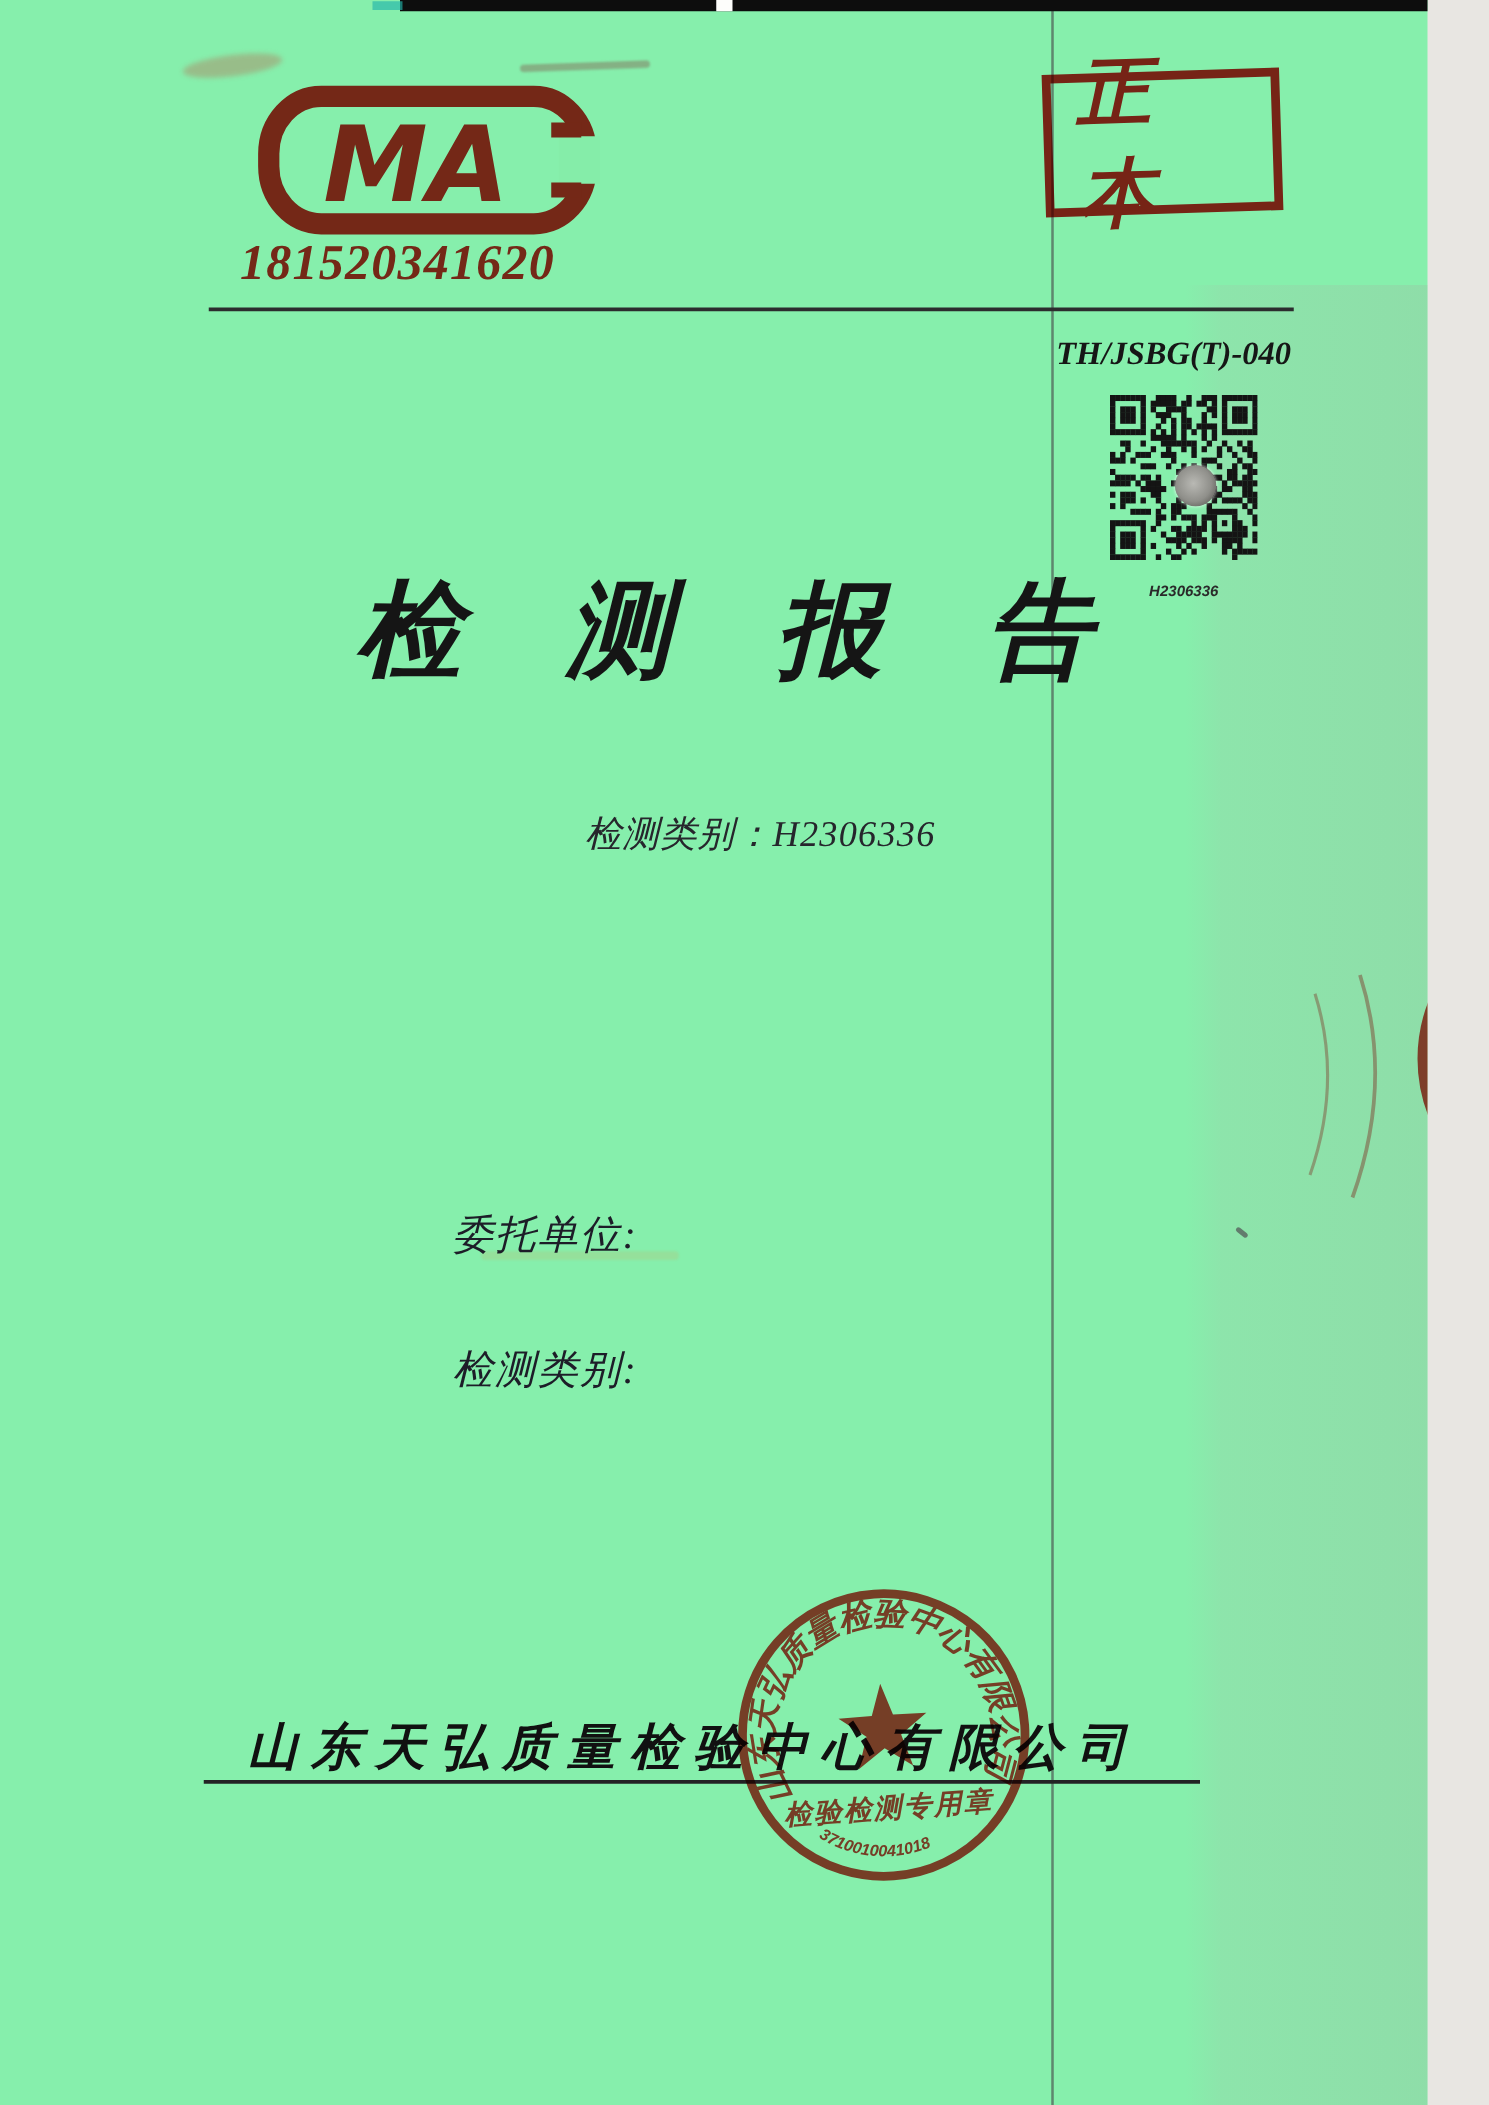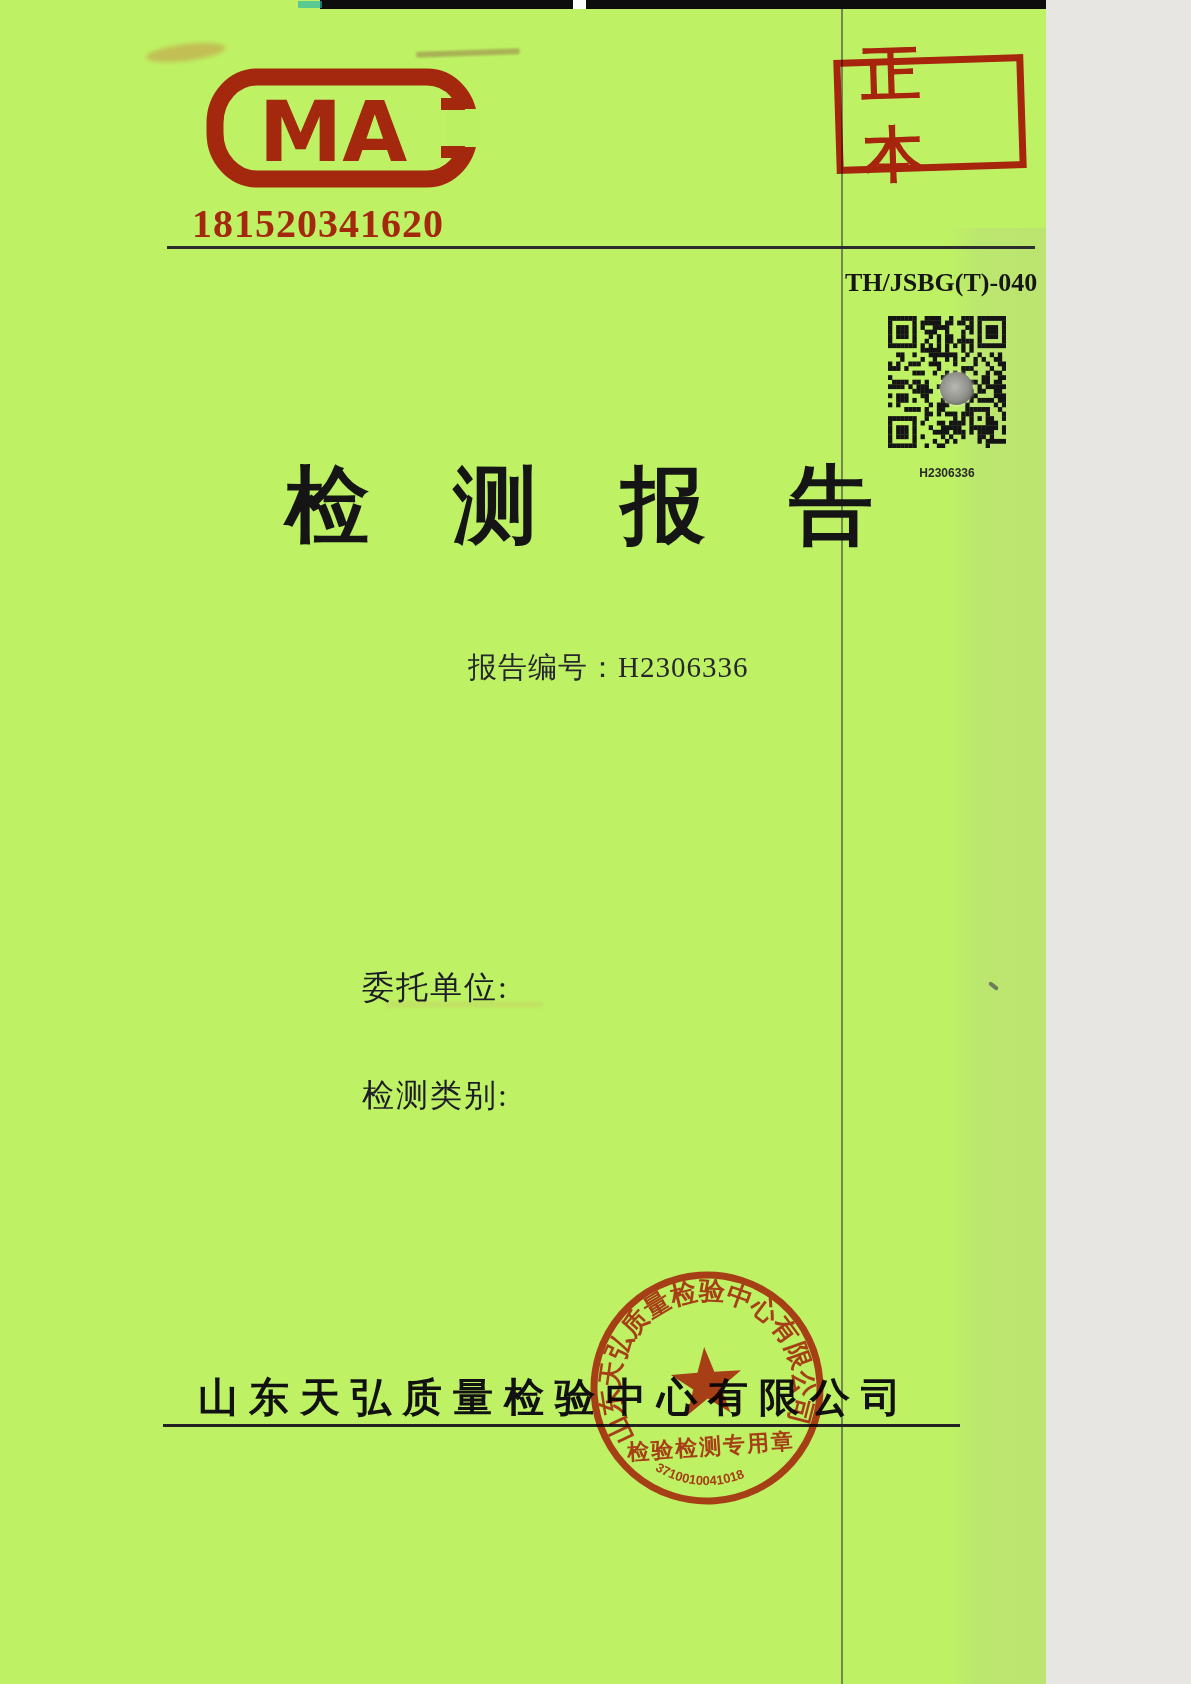--- a/index.html
+++ b/index.html
@@ -1,38 +1,38 @@
 <!DOCTYPE html>
 <html><head>
 <meta charset="utf-8">
 <style>
   html,body{margin:0;padding:0;background:#e8e6e2;}
   .page{
-    position:relative;width:1046px;height:1684px;background:#bef264;
-    overflow:hidden;font-family:"Liberation Serif","DejaVu Serif",serif;
+    position:relative;width:1142px;height:1684px;background:#86efac;
+    overflow:hidden;font-family:"Liberation Serif","DejaVu Serif",serif;font-style:italic;
   }
   
   .top-bar{position:absolute;left:320px;top:0;width:871px;height:9px;background:#0d0d0d;z-index:4;}
   .top-bar-notch{position:absolute;left:573px;top:0;width:13px;height:9px;background:#fdfdfb;z-index:5;}
   .top-bar-fringe{position:absolute;left:298px;top:1px;width:24px;height:7px;background:#23b3ab;opacity:.65;z-index:4;}
   .fold-line{position:absolute;left:841px;top:0;width:1.6px;height:1684px;background:rgba(70,70,72,.62);z-index:2;}
   .right-shade{position:absolute;left:948px;top:228px;width:243px;height:1456px;z-index:1;
     background:linear-gradient(to right,rgba(178,174,166,0) 0,rgba(178,174,166,.16) 12%,rgba(168,164,156,.26) 100%);}
   .smudge1{position:absolute;left:146px;top:44px;width:80px;height:17px;background:rgba(205,45,40,.26);
     border-radius:50%;filter:blur(2px);transform:rotate(-7deg);z-index:3;}
   .smudge2{position:absolute;left:416px;top:50px;width:104px;height:6px;background:rgba(130,60,58,.35);
     filter:blur(1px);transform:rotate(-2deg);border-radius:3px;z-index:3;}
   .smudge3{position:absolute;left:385px;top:1001px;width:158px;height:7px;background:rgba(205,175,95,.22);
     filter:blur(1px);border-radius:3px;z-index:3;}
   .speck{position:absolute;left:988px;top:984px;width:11px;height:4px;background:rgba(80,80,82,.7);
     transform:rotate(38deg);border-radius:2px;z-index:3;}
   
   .cma-logo{position:absolute;left:205px;top:68px;z-index:5;mix-blend-mode:multiply;}
   .cma-number{position:absolute;left:192px;top:186px;width:250px;font-weight:700;font-size:40px;
-    letter-spacing:1px;color:#dc2a21;z-index:5;mix-blend-mode:multiply;margin-top:14px;}
+    letter-spacing:1px;color:#dc2a21;z-index:5;mix-blend-mode:multiply;}
   .cma-rule{position:absolute;left:167px;top:246px;width:868px;height:2.5px;background:#2c2c2e;z-index:3;}
   
   .zhengben{position:absolute;left:835px;top:57px;width:176px;height:100px;border:7px solid #e02620;
     transform:rotate(-1.8deg);display:flex;align-items:center;justify-content:center;z-index:5;
     mix-blend-mode:multiply;}
   .zhengben span{font-size:60px;font-weight:700;color:#e02620;letter-spacing:26px;padding-left:20px;
     font-family:"Liberation Serif","DejaVu Serif",serif;}
   
   .doc-code{position:absolute;left:845px;top:268px;font-size:26px;font-weight:700;color:#161616;z-index:3;
     font-family:"Liberation Serif","DejaVu Serif",serif;}
@@ -499,21 +499,21 @@
         <rect x="9" y="28" width="1.06" height="1.06"></rect>
         <rect x="12" y="28" width="1.06" height="1.06"></rect>
         <rect x="13" y="28" width="1.06" height="1.06"></rect>
         <rect x="24" y="28" width="1.06" height="1.06"></rect>
       </g>
     </svg>
   <div class="qr-hole"></div>
   <div class="qr-label">H2306336</div>
 
   <div class="doc-title">检测报告</div>
-  <div class="report-no">报告编号：H2306336</div>
+  <div class="report-no">检测类别：H2306336</div>
 
   <div class="field field-1">
     <span class="flabel">委托单位:</span>
   </div>
   <div class="field field-2">
     <span class="flabel">检测类别:</span>
   </div>
 
   <svg class="edge-seal" width="151" height="330" viewBox="0 0 151 330">
     <path d="M 12 95 Q 34 165 8 240" fill="none" stroke="rgba(224,60,55,.45)" stroke-width="2.5"></path>

